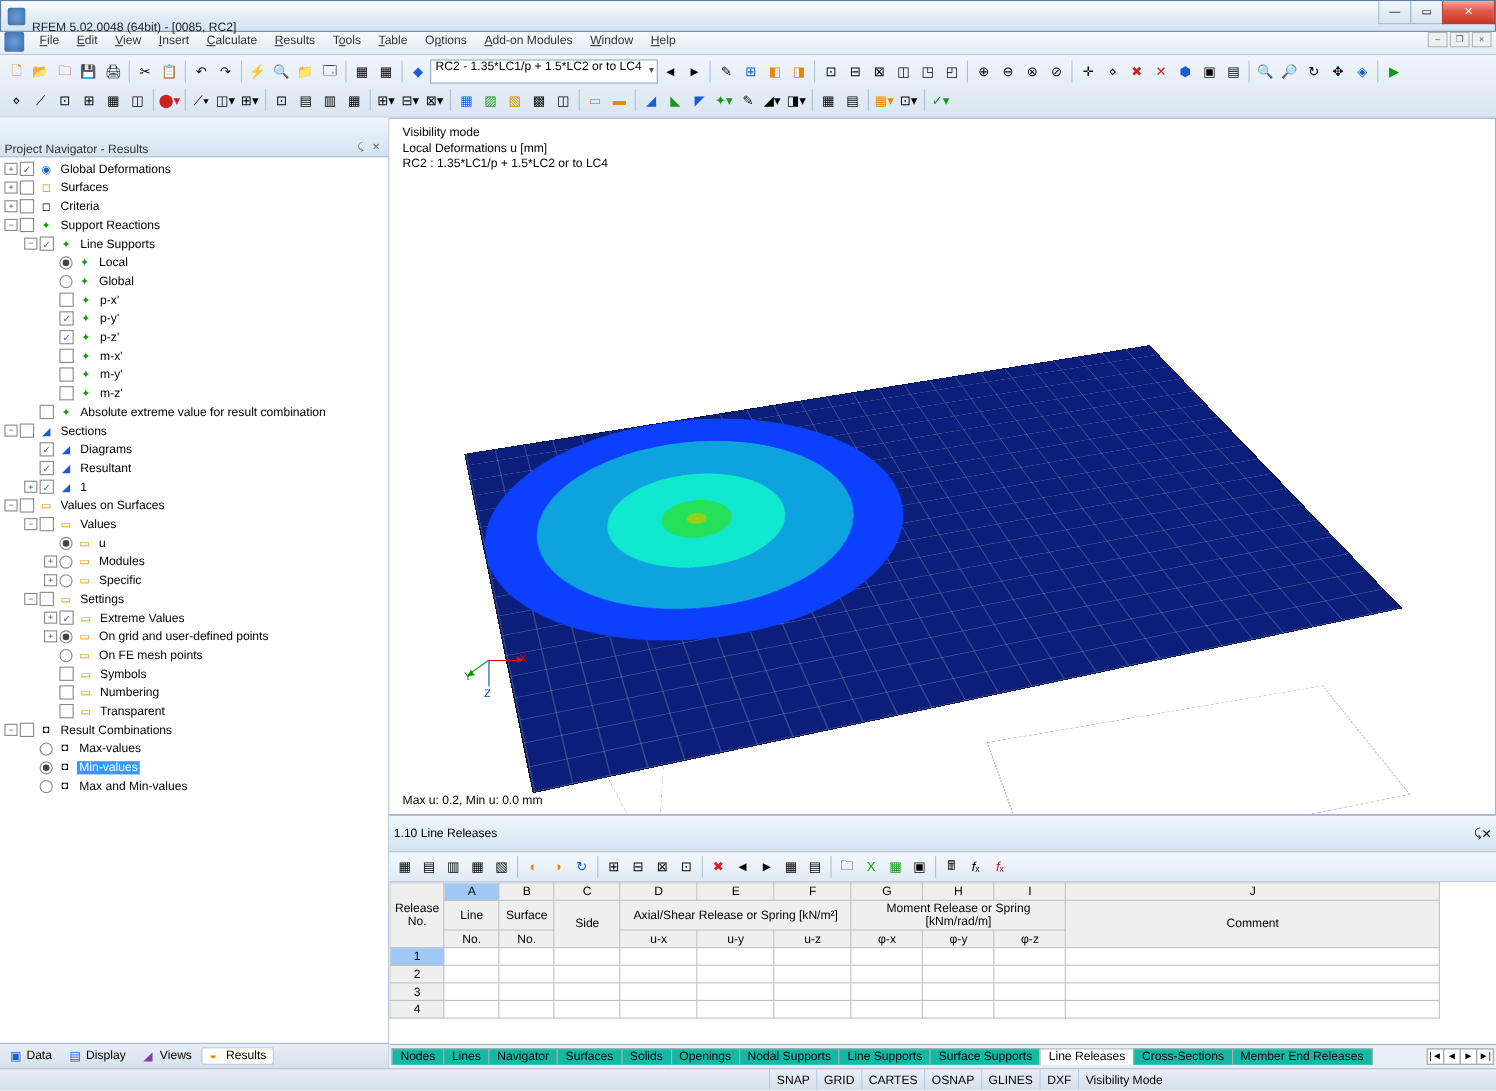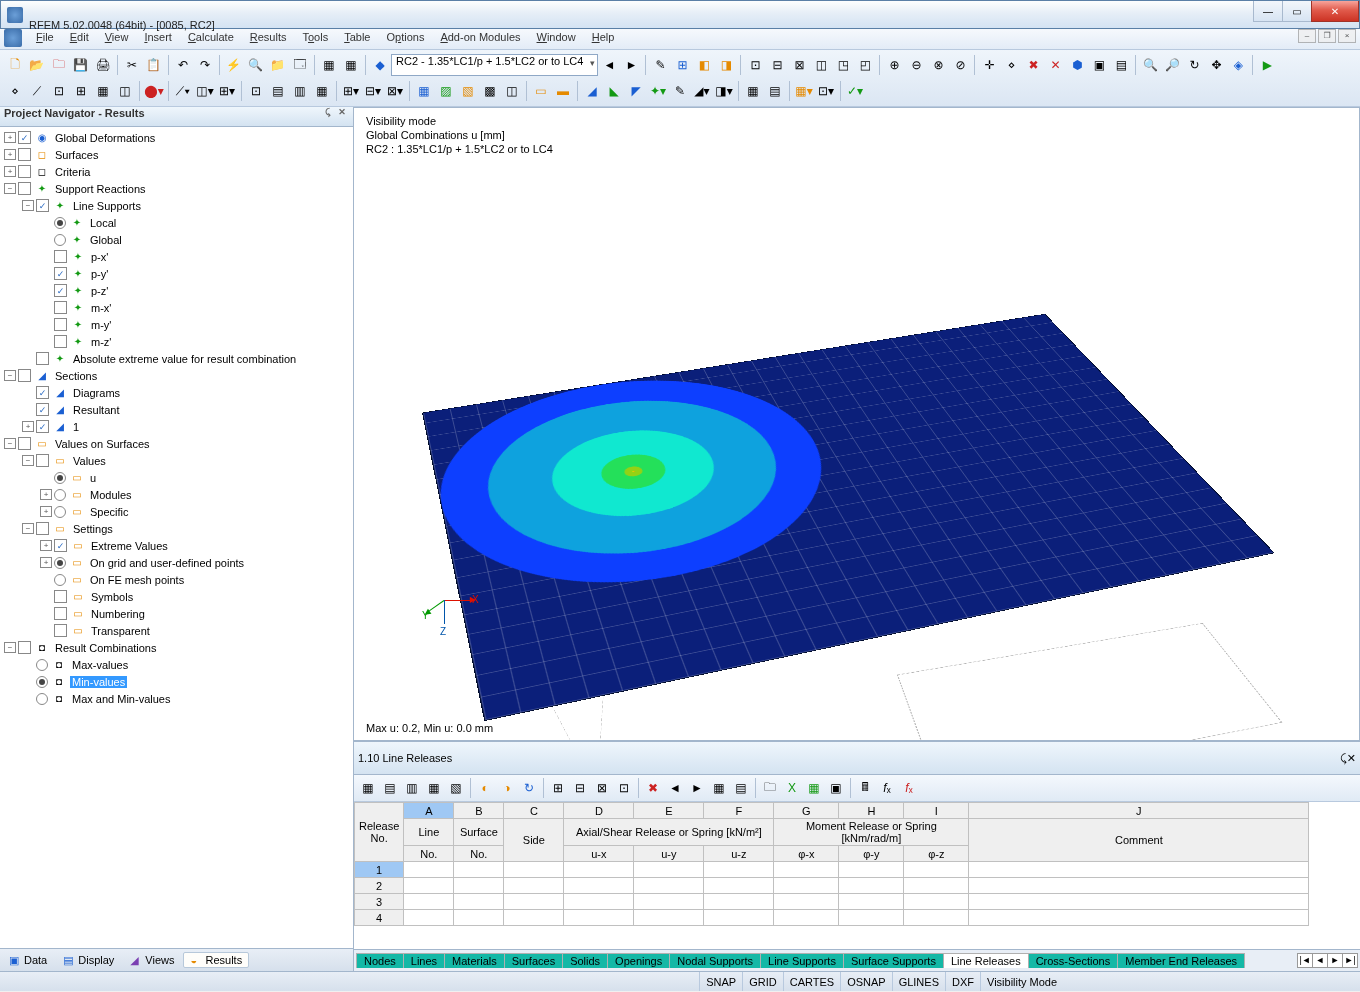--- a/index.html
+++ b/index.html
@@ -26,21 +26,21 @@
 .toolbars { background: linear-gradient(#eff5fb,#dbe6f3); border-bottom: 1px solid #b8c9de; padding: 2px 4px; }
 .toolbar-row { display: flex; align-items: center; gap: 0; flex-wrap: wrap; min-height: 26px; }
 .tbtn { width: 22px; height: 22px; display: inline-flex; align-items: center; justify-content: center; border: 1px solid transparent; border-radius: 2px; font-size: 12px; }
 .tsep { width: 1px; height: 20px; background: #b0c0d4; margin: 0 3px; }
 .tcombo { height: 22px; border: 1px solid #8fa8c6; background: #fff; padding: 0 14px 0 4px; font-size: 11px; min-width: 200px; position: relative; text-align: center; }
 .tcombo::after { content: "▾"; position: absolute; right: 3px; top: 3px; font-size: 9px; color: #555; }
 
 
 .main-area { display: flex; height: calc(100% - 29px - 21px - 58px - 20px); }
 .navigator { width: 354px; display: flex; flex-direction: column; background: #fff; border-right: 1px solid #a3b6cc; }
-.nav-header { height: 20px; background: linear-gradient(#eff6fc,#d4e3f1); border-bottom: 1px solid #a3b6cc; display: flex; align-items: flex-start; padding: 0 4px; font-size: 11px; color: #333; font-weight: bold; }
+.nav-header { height: 36px; background: linear-gradient(#eff6fc,#d4e3f1); border-bottom: 1px solid #a3b6cc; display: flex; align-items: flex-end; padding: 0 4px; font-size: 11px; color: #333; }
 .nav-header .sp { flex: 1; }
 .nav-header .hbtn { width: 14px; height: 14px; font-size: 9px; color: #666; text-align: center; }
 .tree { flex: 1; overflow: auto; padding: 2px 0; }
 .tree-row { display: flex; align-items: center; height: 17px; padding-left: 4px; white-space: nowrap; }
 .tree-row .indent { width: 18px; display: inline-flex; align-items: center; justify-content: center; color: #666; font-size: 9px; }
 .tree-row .expand { width: 12px; text-align: center; color: #555; cursor: default; border: 1px solid #888; font-size: 8px; line-height: 9px; height: 11px; margin-right: 2px; }
 .tree-row .expand.blank { border: none; }
 .tree-row .chk { width: 13px; height: 13px; border: 1px solid #888; margin-right: 3px; background: #fff; display: inline-flex; align-items: center; justify-content: center; font-size: 9px; color: #2a6ac2; }
 .tree-row .rdo { width: 12px; height: 12px; border: 1px solid #888; border-radius: 50%; margin-right: 3px; display: inline-flex; align-items: center; justify-content: center; }
 .tree-row .rdo.on::after { content: ""; width: 6px; height: 6px; background: #444; border-radius: 50%; }
@@ -527,21 +527,21 @@
           <span class="ti i-orange">◒</span>
           <span>Results</span>
         </div>
     </div>
   </div>
 
   <div class="viewport-panel">
     <div class="viewport">
       <div class="view-text">
         <div>Visibility mode</div>
-        <div>Global Combinations u [mm]</div>
+        <div>Local Deformations u [mm]</div>
         <div>RC2 : 1.35*LC1/p + 1.5*LC2 or to LC4</div>
       </div>
       <div class="wall" style="left:110px;top:420px;width:200px;height:230px;transform:perspective(1200px) rotateX(56deg) rotateZ(-18deg) rotateY(-88deg);"></div>
       <div class="wall" style="left:560px;top:490px;width:340px;height:200px;transform:perspective(1200px) rotateX(56deg) rotateZ(-18deg);"></div>
       <div class="plate">
         <div class="contour c1">
             <div class="c2">
               <div class="c3">
                 <div class="c4">
                   <div class="c5">
@@ -694,21 +694,21 @@
                   <td></td>
                   <td></td>
                 </tr>
           </tbody>
             </table>
         </div>
       </div>
       <div class="tp-tabs">
         <div class="tp-tab">Nodes</div>
         <div class="tp-tab">Lines</div>
-        <div class="tp-tab">Materials</div>
+        <div class="tp-tab">Navigator</div>
         <div class="tp-tab">Surfaces</div>
         <div class="tp-tab">Solids</div>
         <div class="tp-tab">Openings</div>
         <div class="tp-tab">Nodal Supports</div>
         <div class="tp-tab">Line Supports</div>
         <div class="tp-tab">Surface Supports</div>
         <div class="tp-tab active">Line Releases</div>
         <div class="tp-tab">Cross-Sections</div>
         <div class="tp-tab">Member End Releases</div>
         <span class="sp"></span>

